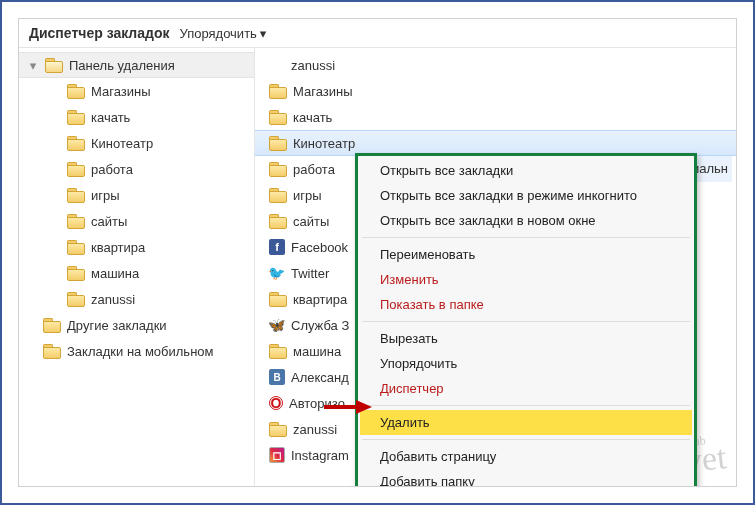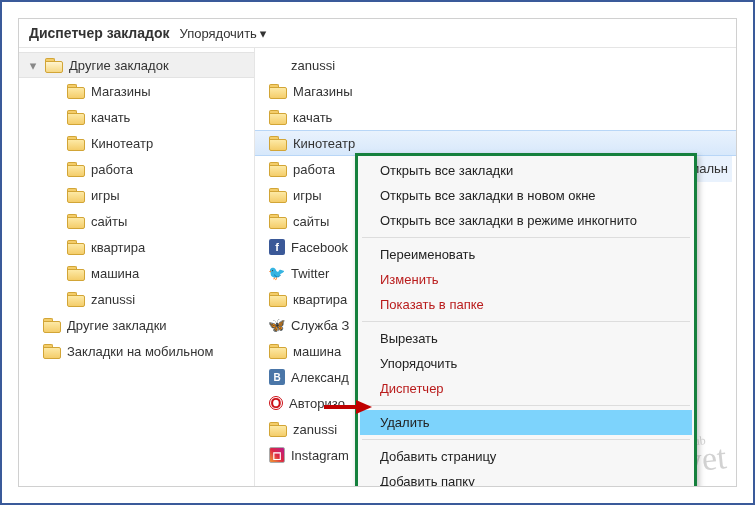--- a/index.html
+++ b/index.html
@@ -148,21 +148,21 @@
       box-shadow: 2px 3px 6px rgba(0,0,0,.25);
       padding: 2px;
       z-index: 10;
     }
     .ctxmenu .mi {
       padding: 5px 20px;
       cursor: default;
       color: #222;
     }
     .ctxmenu .mi.disabled { color: #b91c1c; }
-    .ctxmenu .mi.hover { background: #7dd3fc; }
+    .ctxmenu .mi.hover { background: #fde047; }
     .ctxmenu .sep {
       height: 1px; background: #ddd; margin: 4px 2px;
     }
 
     .arrow {
       position: absolute;
       left: 303px;
       top: 379px;
       z-index: 20;
     }
@@ -193,21 +193,21 @@
         <span>▾</span>
       </span>
     </div>
 
     <div class="content">
 
       <div class="tree">
         <div class="tree-row root">
           <span class="twisty">▾</span>
           <span class="folder-icon open"></span>
-          <span>Другие закладок</span>
+          <span>Панель удаления</span>
         </div>
         <div class="tree-row child">
             <span class="folder-icon"></span>
             <span>Магазины</span>
           </div>
         <div class="tree-row child">
             <span class="folder-icon"></span>
             <span>качать</span>
           </div>
         <div class="tree-row child">
@@ -314,22 +314,22 @@
             <span>Instagram</span>
           </div>
 
         <div class="right-overflow">ге | Официальн</div>
       </div>
 
     </div>
 
     <div class="ctxmenu">
       <div class="mi">Открыть все закладки</div>
+      <div class="mi">Открыть все закладки в режиме инкогнито</div>
       <div class="mi">Открыть все закладки в новом окне</div>
-      <div class="mi">Открыть все закладки в режиме инкогнито</div>
       <div class="sep"></div>
       <div class="mi">Переименовать</div>
       <div class="mi disabled">Изменить</div>
       <div class="mi disabled">Показать в папке</div>
       <div class="sep"></div>
       <div class="mi">Вырезать</div>
       <div class="mi">Упорядочить</div>
       <div class="mi disabled">Диспетчер</div>
       <div class="sep"></div>
       <div class="mi hover">Удалить</div>

